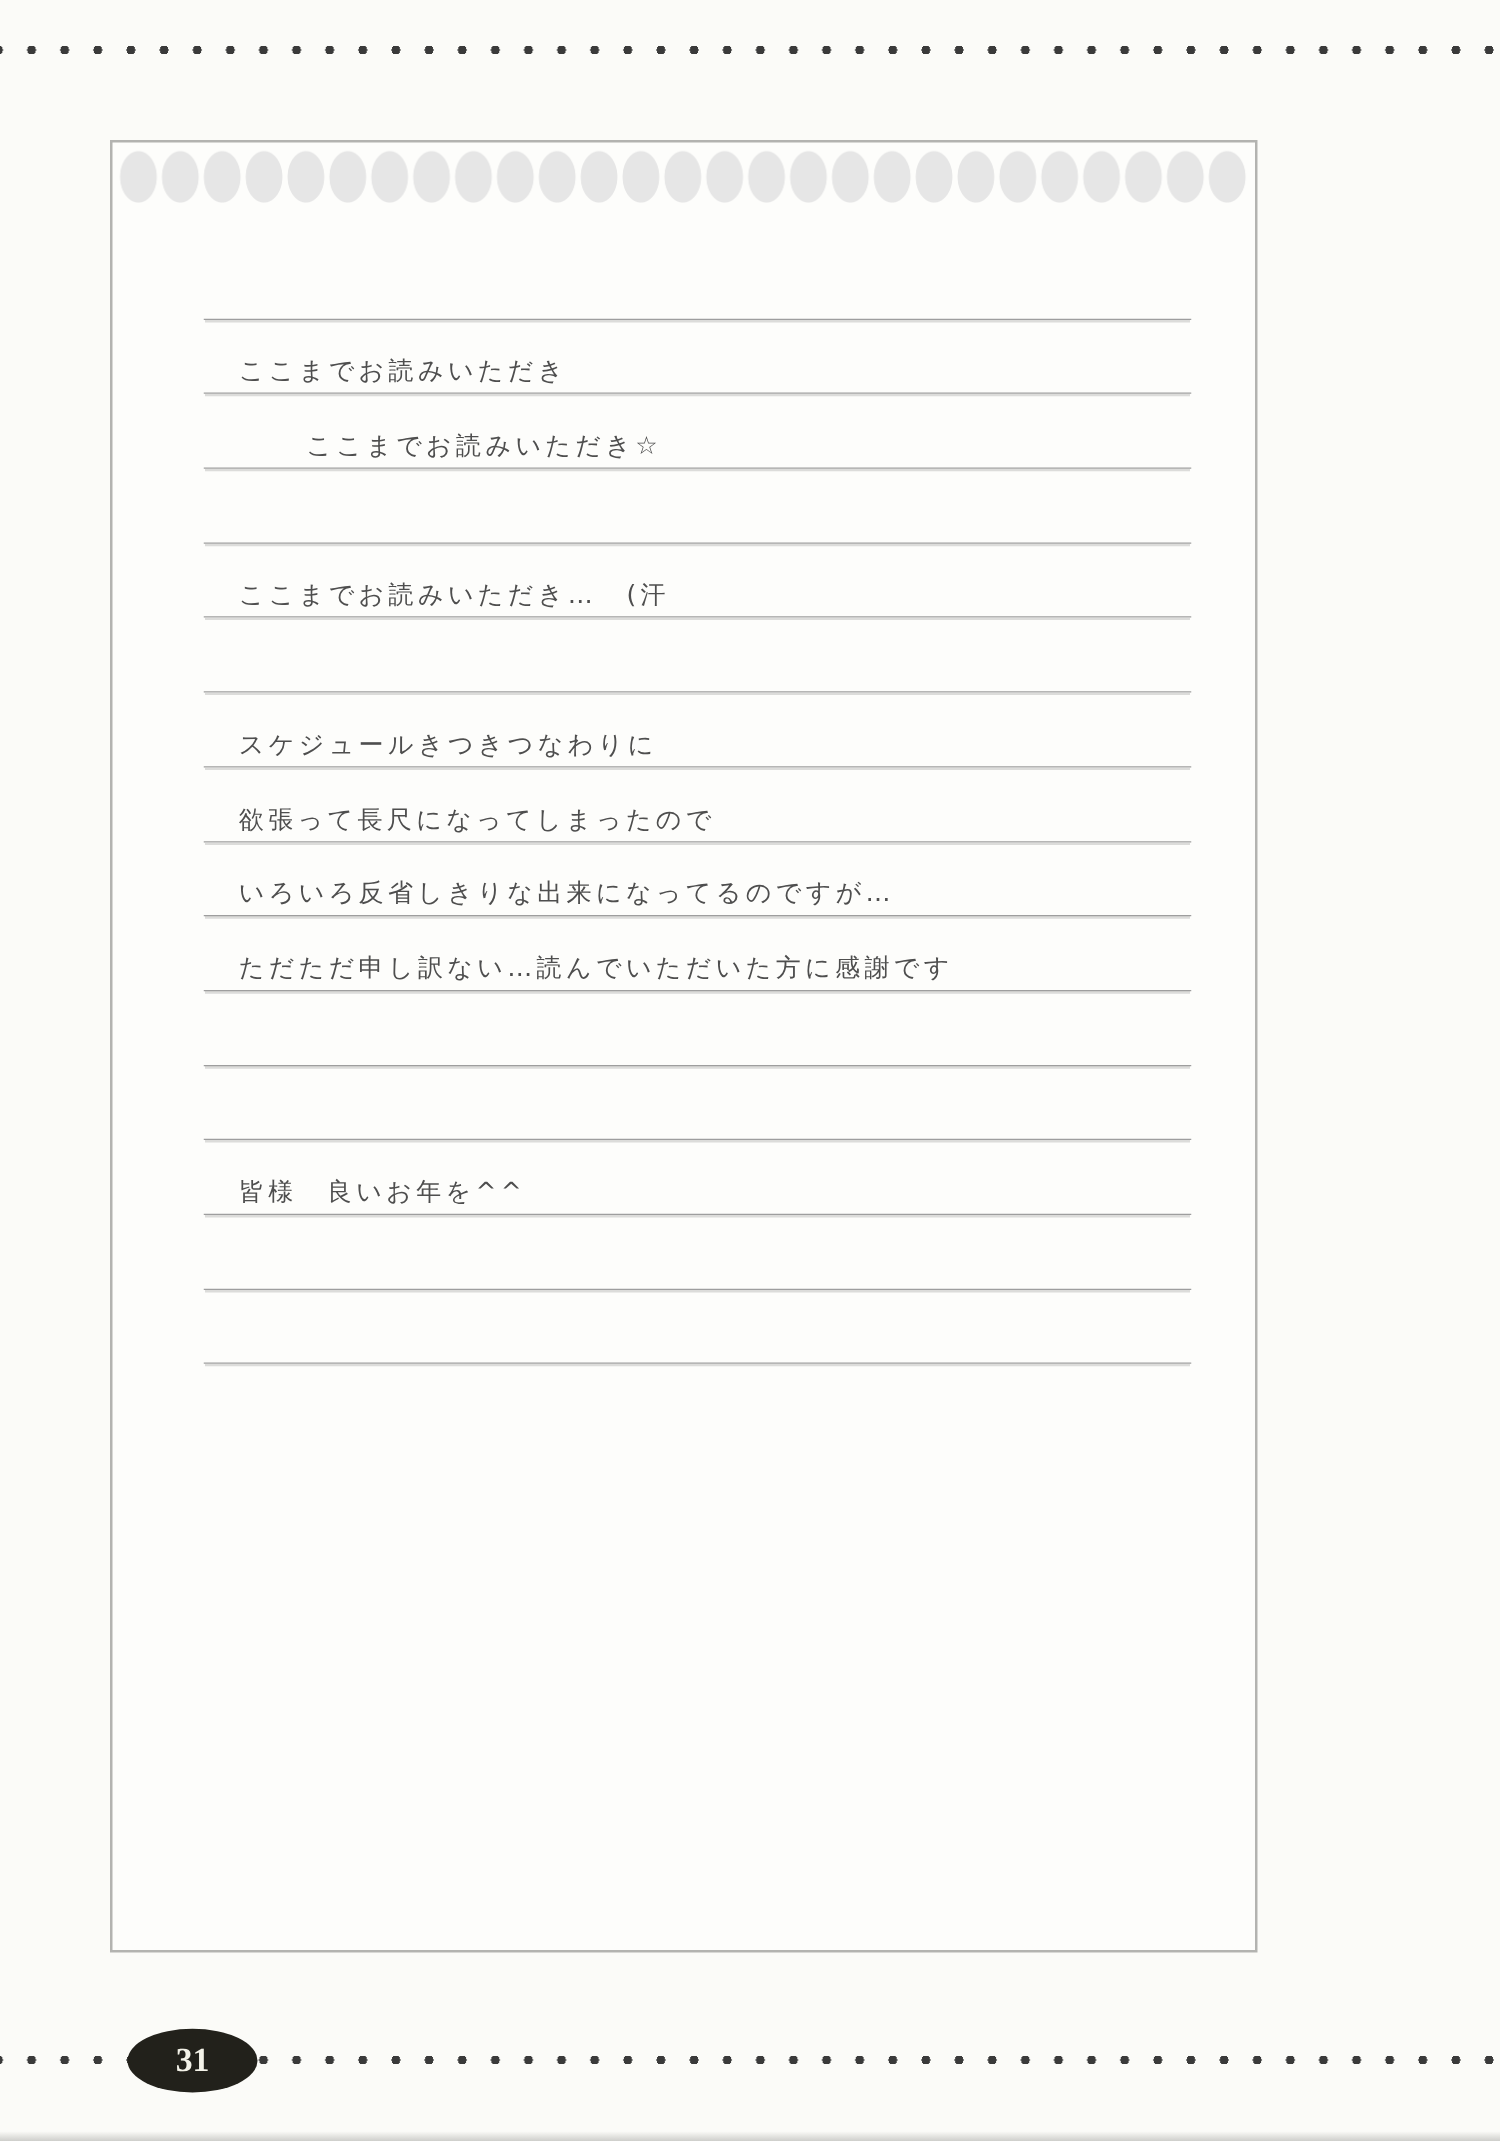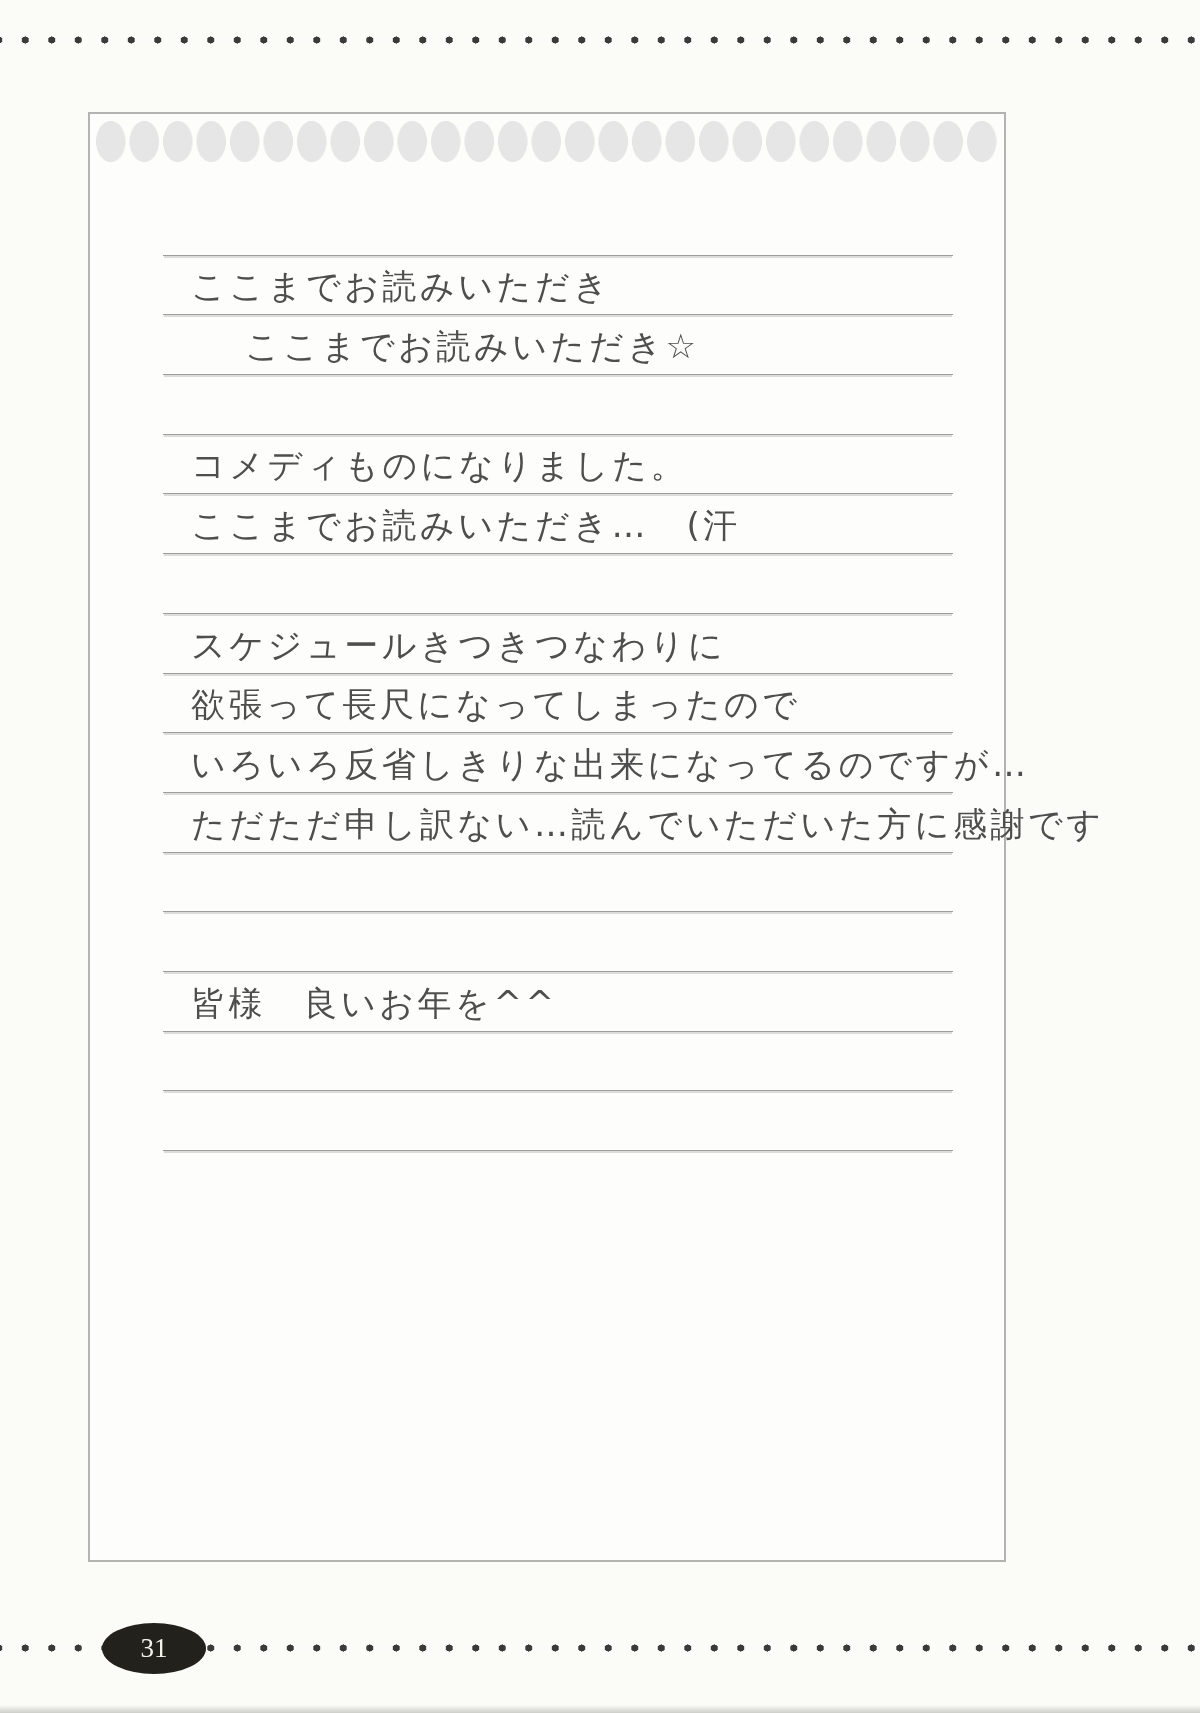--- a/index.html
+++ b/index.html
@@ -64,21 +64,21 @@
   .line {
     position: relative;
     height: 58.7px;
     border-bottom: 1px solid var(--rule, #9e9e9e);
     box-shadow: 0 3px 0 -1px rgba(158,158,158,0.35);
   }
   .line span {
     position: absolute;
     left: 28px;
     bottom: 4px;
-    font-size: 34px;
+    font-size: 20px;
     letter-spacing: 3.5px;
     color: var(--ink, #4e4e4e);
     white-space: nowrap;
   }
   .line.indent span { left: 82px; }
 
   
   .page-badge {
     position: absolute;
     left: 102px;
@@ -87,21 +87,21 @@
     height: 51px;
     border-radius: 50%;
     background: var(--badge-bg, #22211b);
     display: flex;
     align-items: center;
     justify-content: center;
   }
   .page-badge span {
     color: var(--badge-text, #f3f2e8);
     font-family: "Liberation Serif", serif;
-    font-weight: normal;
+    font-weight: bold;
     font-size: 27px;
     line-height: 1;
   }
 
   
   .scan-edge {
     position: absolute;
     left: 0;
     right: 0;
     bottom: 0;
@@ -121,23 +121,20 @@
         <span></span>
       </div>
       <div class="line">
         <span>ここまでお読みいただき</span>
       </div>
       <div class="line indent">
         <span>ここまでお読みいただき☆</span>
       </div>
       <div class="line">
         <span></span>
-      </div>
-      <div class="line">
-        <span>コメディものになりました。</span>
       </div>
       <div class="line">
         <span>ここまでお読みいただき…　(汗</span>
       </div>
       <div class="line">
         <span></span>
       </div>
       <div class="line">
         <span>スケジュールきつきつなわりに</span>
       </div>

